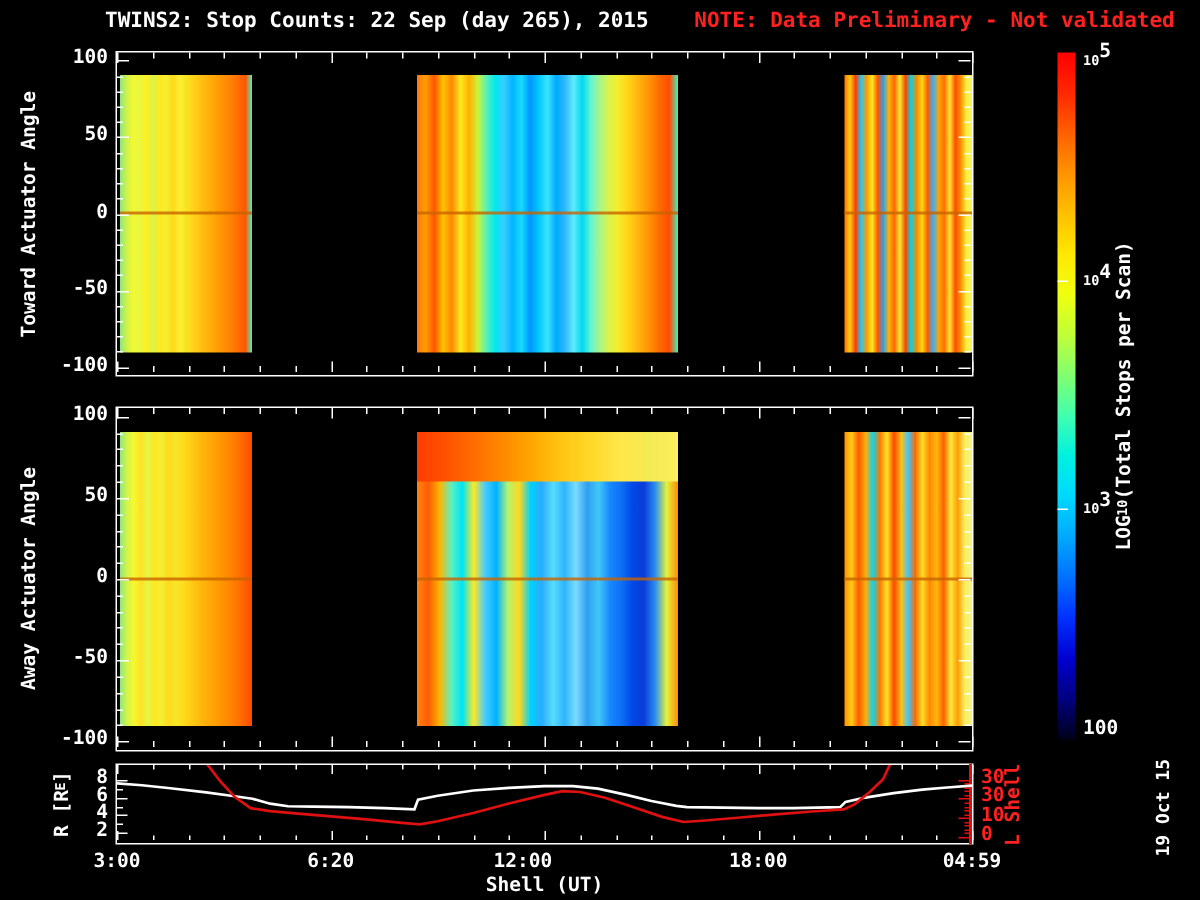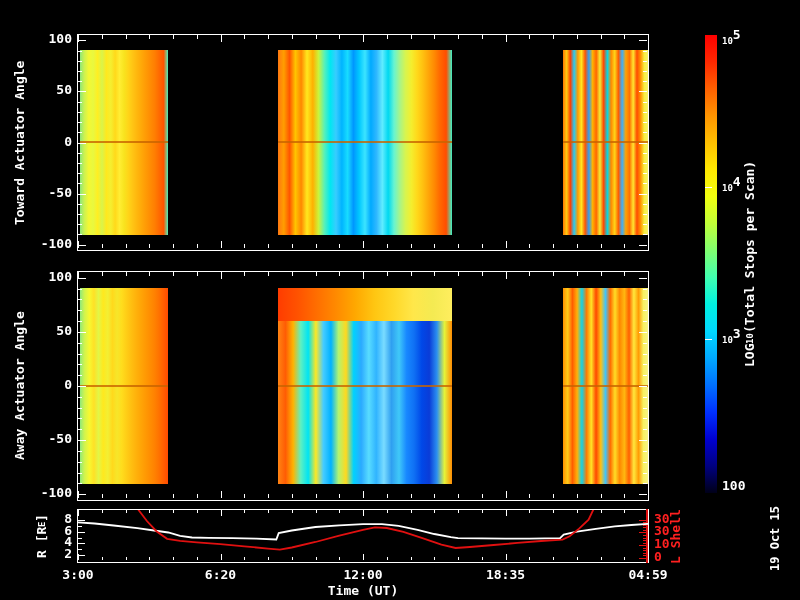--- a/index.html
+++ b/index.html
@@ -25,20 +25,24 @@
   .red{color:#ff2020;}
   .seg{position:absolute;}
   .zline{position:absolute;left:0;width:100%;height:2px;background:rgba(200,100,0,0.8);}
   .tband{position:absolute;left:0;top:0;width:100%;}
   svg{position:absolute;overflow:hidden;}
 </style>
 </head>
 <body>
 
 <div id="root">
+  <div class="titlebar">
+    <span>TWINS2: Stop Counts: 22 Sep (day 265), 2015</span>
+    <span class="note">NOTE: Data Preliminary - Not validated</span>
+  </div>
 
   <div class="vlabel" id="ylabel1">Toward Actuator Angle</div>
   <div class="vlabel" id="ylabel2">Away Actuator Angle</div>
 
   <div class="vlabel" id="rlabel">
       <span>R [R</span>
       <span class="subsc">E</span>
       <span>]</span>
     </div>
 
@@ -348,24 +352,24 @@
     <div class="axlab red" style="position: absolute; left: 654px; top: 511.69px; width: 30px;">30</div>
     <div class="axlab red" style="position: absolute; left: 654px; top: 524.46px; width: 30px;">30</div>
     <div class="axlab red" style="position: absolute; left: 654px; top: 537.23px; width: 30px;">10</div>
     <div class="axlab red" style="position: absolute; left: 654px; top: 550px; width: 30px;">0</div>
     <svg viewBox="0 0 570 52" width="570" height="52" style="left: 78px; top: 510px;">
       <polyline points="0.0,12.3 16.6,13.5 35.6,15.5 59.4,18.2 76.0,20.5 90.3,22.5 102.1,25.8 114.0,27.5 130.6,27.8 154.4,28.1 178.1,28.7 198.3,29.5 200.7,23.1 213.8,20.5 237.5,17.0 261.3,15.3 285.0,14.1 304.0,14.1 320.6,15.8 339.6,19.9 356.3,24.0 372.9,27.2 380.0,28.1 403.8,28.4 427.5,28.7 451.3,28.7 482.1,28.1 485.7,24.6 498.8,21.7 517.8,18.8 536.8,16.4 553.4,15.0 570.0,13.8" fill="none" stroke="#ffffff" stroke-width="1.8"></polyline>
       <polyline points="58.2,-3.1 68.9,11.0 78.4,21.2 89.1,28.8 102.1,30.8 118.8,32.3 142.5,34.2 166.3,36.3 190.0,38.6 201.9,39.6 213.8,37.5 237.5,32.0 261.3,25.7 285.0,19.9 296.9,17.4 308.8,18.0 325.4,21.8 344.4,28.2 363.4,34.6 377.6,38.0 391.9,37.0 415.6,35.0 439.4,32.9 463.1,31.0 484.5,29.6 491.6,26.3 501.1,18.6 510.6,9.7 516.6,-3.1" fill="none" stroke="#e01010" stroke-width="1.8"></polyline>
     </svg>
     <div class="axlab" style="position: absolute; left: 44px; top: 568px; width: 68px; text-align: center;">3:00</div>
     <div class="axlab" style="position: absolute; left: 186.5px; top: 568px; width: 68px; text-align: center;">6:20</div>
-    <div class="axlab" style="position: absolute; left: 329px; top: 568px; width: 68px; text-align: center;">12:00</div>
-    <div class="axlab" style="position: absolute; left: 471.5px; top: 568px; width: 68px; text-align: center;">18:35</div>
+    <div class="axlab" style="position: absolute; left: 329px; top: 568px; width: 68px; ">12:00</div>
+    <div class="axlab" style="position: absolute; left: 471.5px; top: 568px; width: 68px; text-align: center;">18:00</div>
     <div class="axlab" style="position: absolute; left: 614px; top: 568px; width: 68px; text-align: center;">04:59</div>
-    <div class="axlab" style="position: absolute; left: 78px; top: 584px; width: 570px; text-align: center;">Time (UT)</div>
+    <div class="axlab" style="position: absolute; left: 78px; top: 584px; width: 570px; text-align: center;">Shell (UT)</div>
     <div style="position: absolute; left: 705px; top: 35px; width: 12px; height: 458px; background: linear-gradient(to top, rgb(0, 0, 24), rgb(0, 0, 128), rgb(0, 0, 208), rgb(0, 48, 255), rgb(0, 112, 255), rgb(0, 168, 255), rgb(0, 216, 255), rgb(0, 240, 224), rgb(64, 255, 176), rgb(128, 255, 112), rgb(192, 255, 56), rgb(240, 255, 16), rgb(255, 232, 0), rgb(255, 192, 0), rgb(255, 148, 0), rgb(255, 96, 0), rgb(255, 40, 0), rgb(255, 0, 0));"></div>
     <div class="axlab" style="position: absolute; left: 722px; top: 33px; width: 38px;"><span style="font-size: 9px;">10</span><span style="font-size: 13px; position: relative; top: -5px;">5</span></div>
     <div style="position: absolute; left: 705px; top: 186.667px; width: 7px; height: 1px; background: rgb(255, 255, 255);"></div>
     <div class="axlab" style="position: absolute; left: 722px; top: 179.667px; width: 38px;"><span style="font-size: 9px;">10</span><span style="font-size: 13px; position: relative; top: -5px;">4</span></div>
     <div style="position: absolute; left: 705px; top: 339.333px; width: 7px; height: 1px; background: rgb(255, 255, 255);"></div>
     <div class="axlab" style="position: absolute; left: 722px; top: 332.333px; width: 38px;"><span style="font-size: 9px;">10</span><span style="font-size: 13px; position: relative; top: -5px;">3</span></div>
     <div class="axlab" style="position: absolute; left: 722px; top: 479px; width: 38px;">100</div>
   </div>
 
 </body></html>

